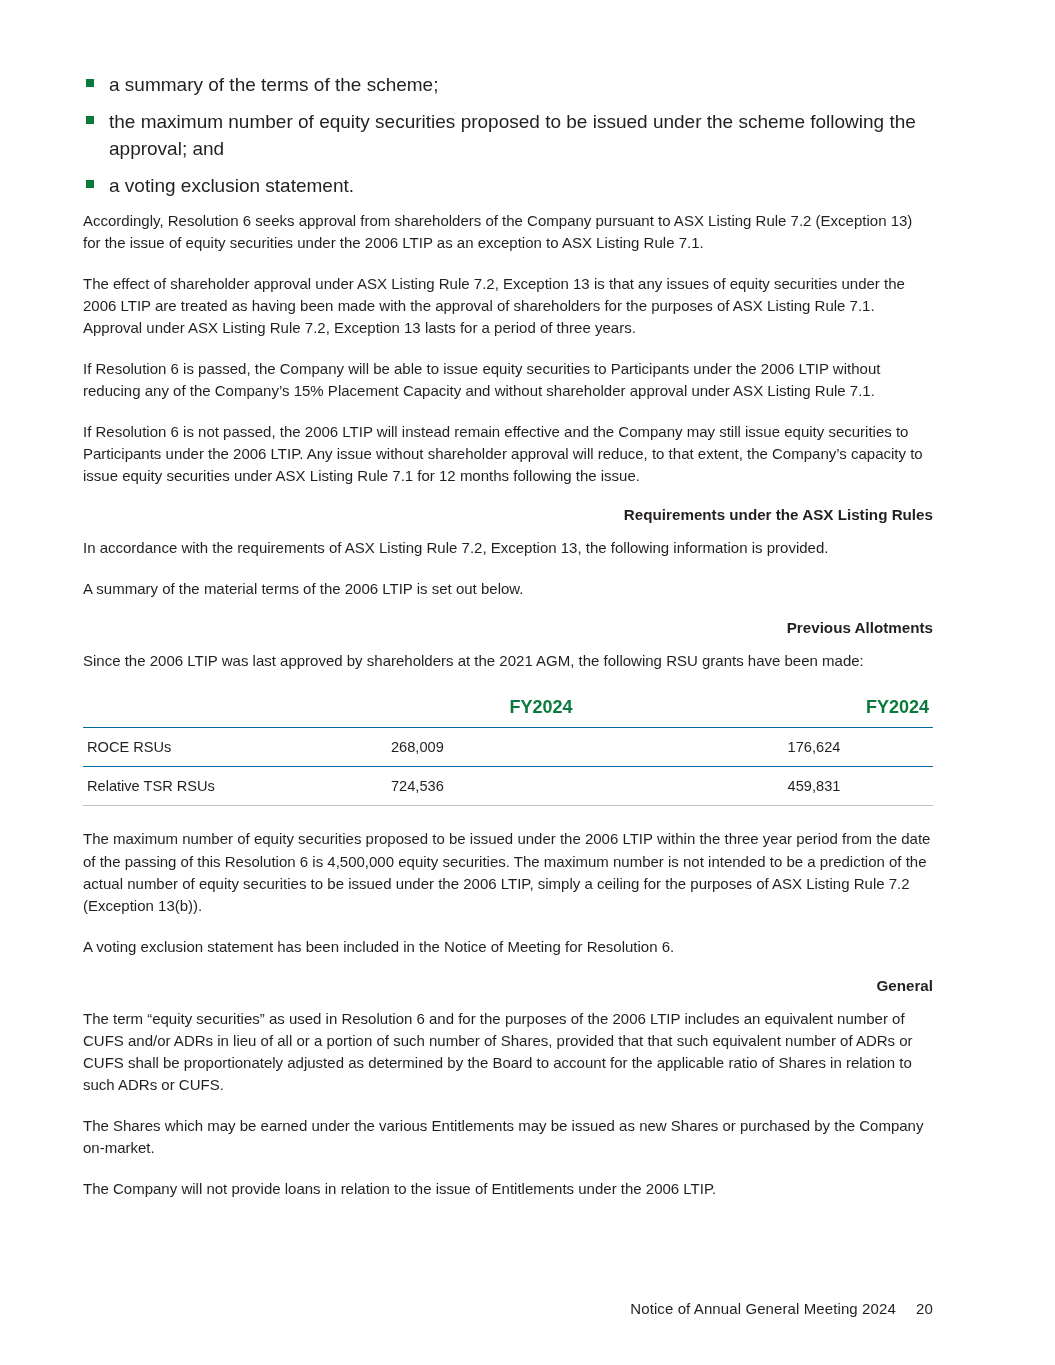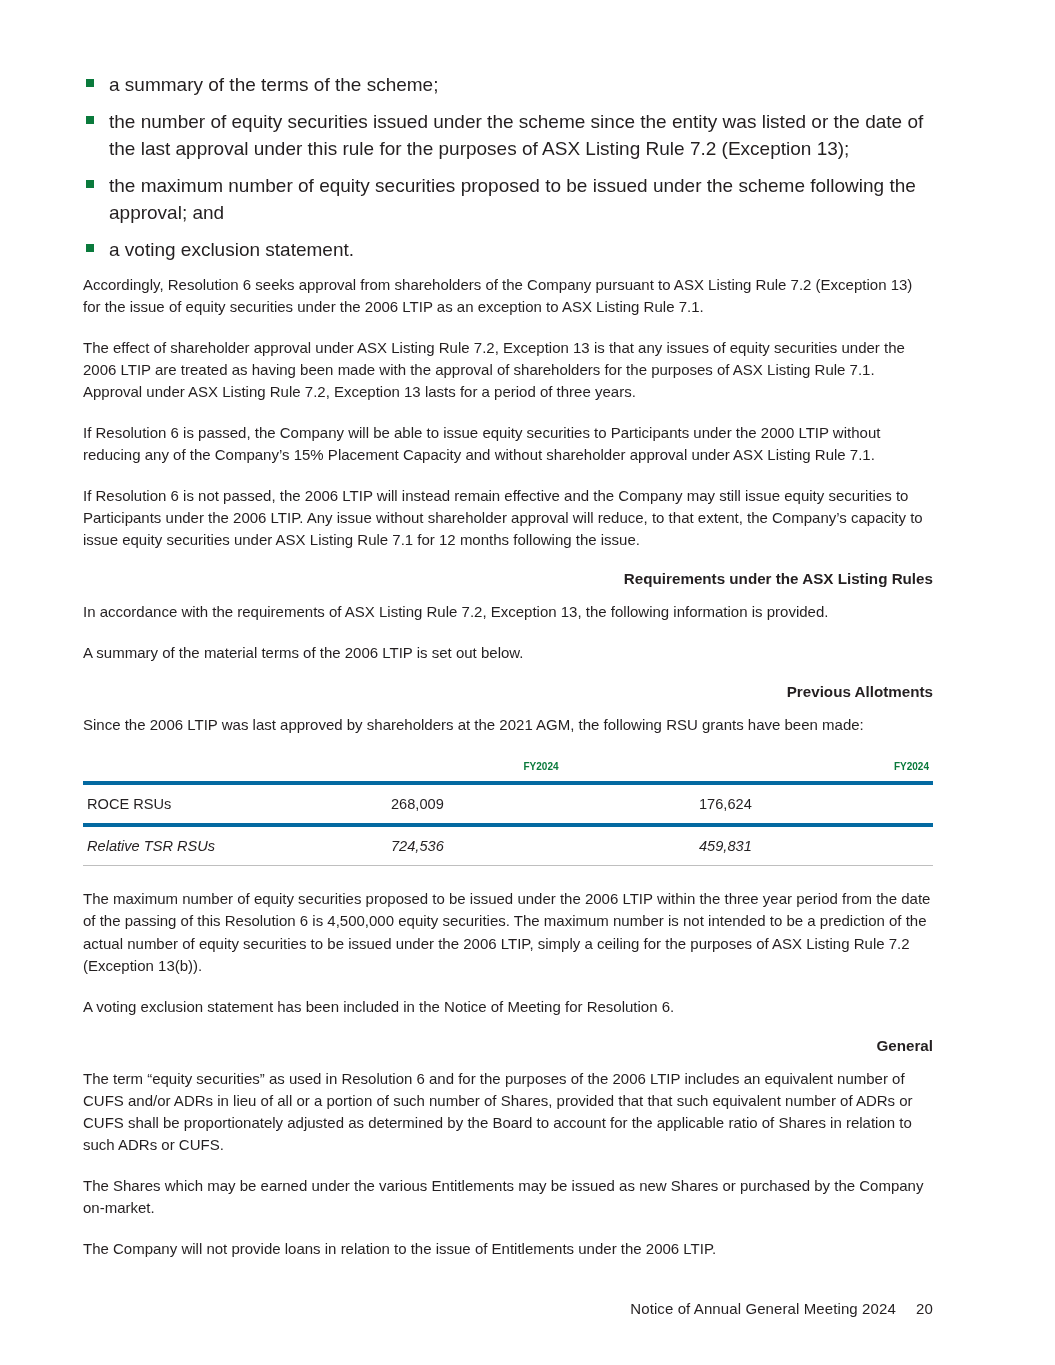--- a/index.html
+++ b/index.html
@@ -62,34 +62,34 @@
   table.allot {
     width: 100%;
     border-collapse: collapse;
     margin: 6px 0 22px 0;
     font-size: 14.6px;
   }
   table.allot th {
     font-weight: bold;
     color: #0a7a3c;
     padding: 6px 4px 9px 4px;
-    font-size: 10px;
+    font-size: 18px;
   }
   table.allot th.label-col { text-align: left; }
   table.allot th.c1 { text-align: center; width: 300px;}
   table.allot th.c2 { text-align: right; width: 230px;}
   table.allot td {
-    border-top: 4px solid #0369a1;
+    border-top: 1px solid #0369a1;
     padding: 11px 4px 11px 4px;
     color: #231f20;
   }
-  table.allot tr.last td { border-bottom: 1px solid #bfbfbf; font-style: italic; }
+  table.allot tr.last td { border-bottom: 1px solid #bfbfbf; }
   table.allot td.label-col { text-align: left; }
   table.allot td.c1 { }
-  table.allot td.c2 { text-align: left; }
+  table.allot td.c2 { text-align: center; }
   .footer {
     position: absolute;
     right: 122px;
     bottom: 48px;
     font-size: 15px;
     color: #231f20;
     letter-spacing: 0.1px;
   }
   .footer .pg { margin-left: 16px; }
 </style>
@@ -98,35 +98,31 @@
 
 <div class="page">
 
   <ul class="bullets">
     <li>
       <span class="sq"></span>
       <span>a summary of the terms of the scheme;</span>
     </li>
     <li>
       <span class="sq"></span>
-      <span>the number of equity securities issued under the scheme since the entity was listed or the date of the last approval under this rule for the purposes of ASX Listing Rule 7.2 (Exception 13);</span>
-    </li>
-    <li>
-      <span class="sq"></span>
       <span>the maximum number of equity securities proposed to be issued under the scheme following the approval; and</span>
     </li>
     <li>
       <span class="sq"></span>
       <span>a voting exclusion statement.</span>
     </li>
   </ul>
 
   <p class="body spacer-top">Accordingly, Resolution 6 seeks approval from shareholders of the Company pursuant to ASX Listing Rule 7.2 (Exception 13) for the issue of equity securities under the 2006 LTIP as an exception to ASX Listing Rule 7.1.</p>
   <p class="body">The effect of shareholder approval under ASX Listing Rule 7.2, Exception 13 is that any issues of equity securities under the 2006 LTIP are treated as having been made with the approval of shareholders for the purposes of ASX Listing Rule 7.1.  Approval under ASX Listing Rule 7.2, Exception 13 lasts for a period of three years.</p>
-  <p class="body">If Resolution 6 is passed, the Company will be able to issue equity securities to Participants under the 2000 LTIP without reducing any of the Company’s 15% Placement Capacity and without shareholder approval under ASX Listing Rule 7.1.</p>
+  <p class="body">If Resolution 6 is passed, the Company will be able to issue equity securities to Participants under the 2006 LTIP without reducing any of the Company’s 15% Placement Capacity and without shareholder approval under ASX Listing Rule 7.1.</p>
   <p class="body">If Resolution 6 is not passed, the 2006 LTIP will instead remain effective and the Company may still issue equity securities to Participants under the 2006 LTIP. Any issue without shareholder approval will reduce, to that extent, the Company’s capacity to issue equity securities under ASX Listing Rule 7.1 for 12 months following the issue.</p>
 
   <h3 class="sub">Requirements under the ASX Listing Rules</h3>
   <p class="body">In accordance with the requirements of ASX Listing Rule 7.2, Exception 13, the following information is provided.</p>
   <p class="body">A summary of the material terms of the 2006 LTIP is set out below.</p>
 
   <h3 class="sub">Previous Allotments</h3>
   <p class="body">Since the 2006 LTIP was last approved by shareholders at the 2021 AGM, the following RSU grants have been made:</p>
 
   <table class="allot">

